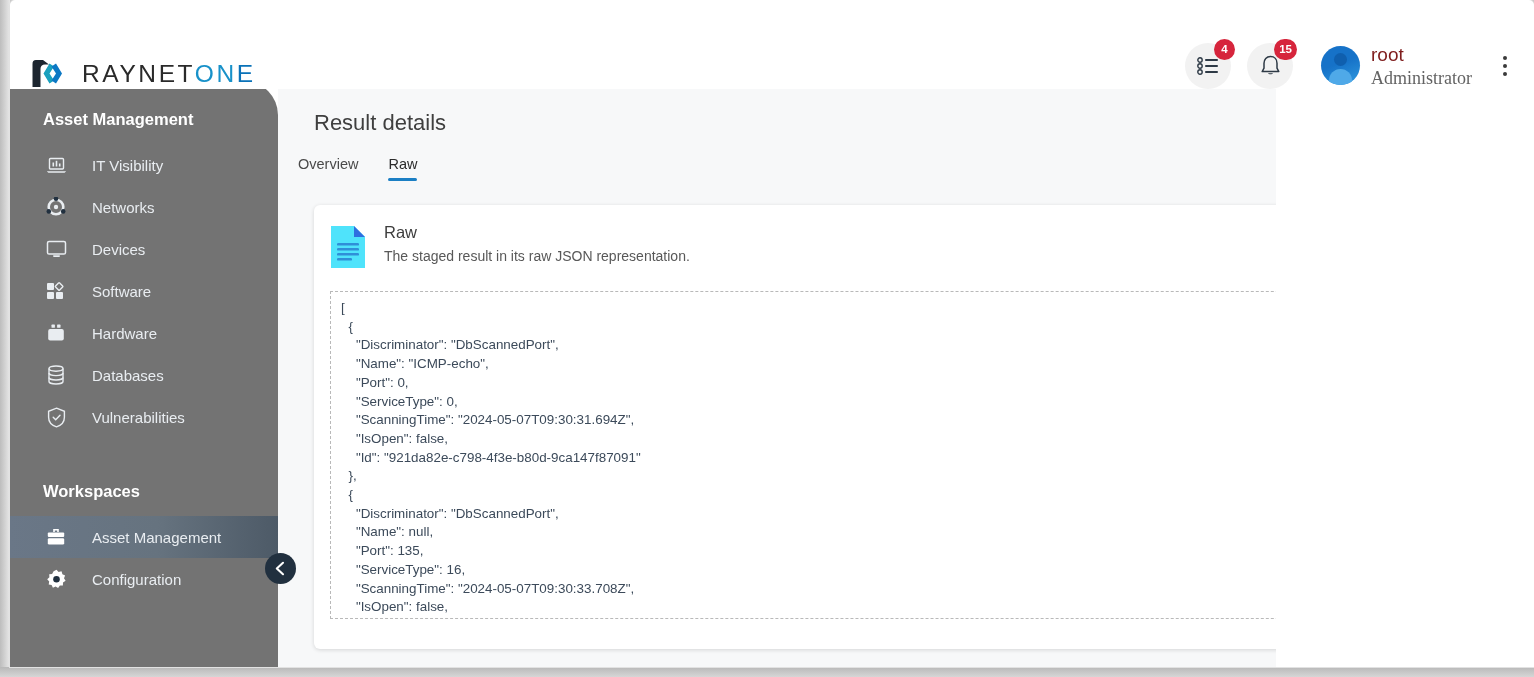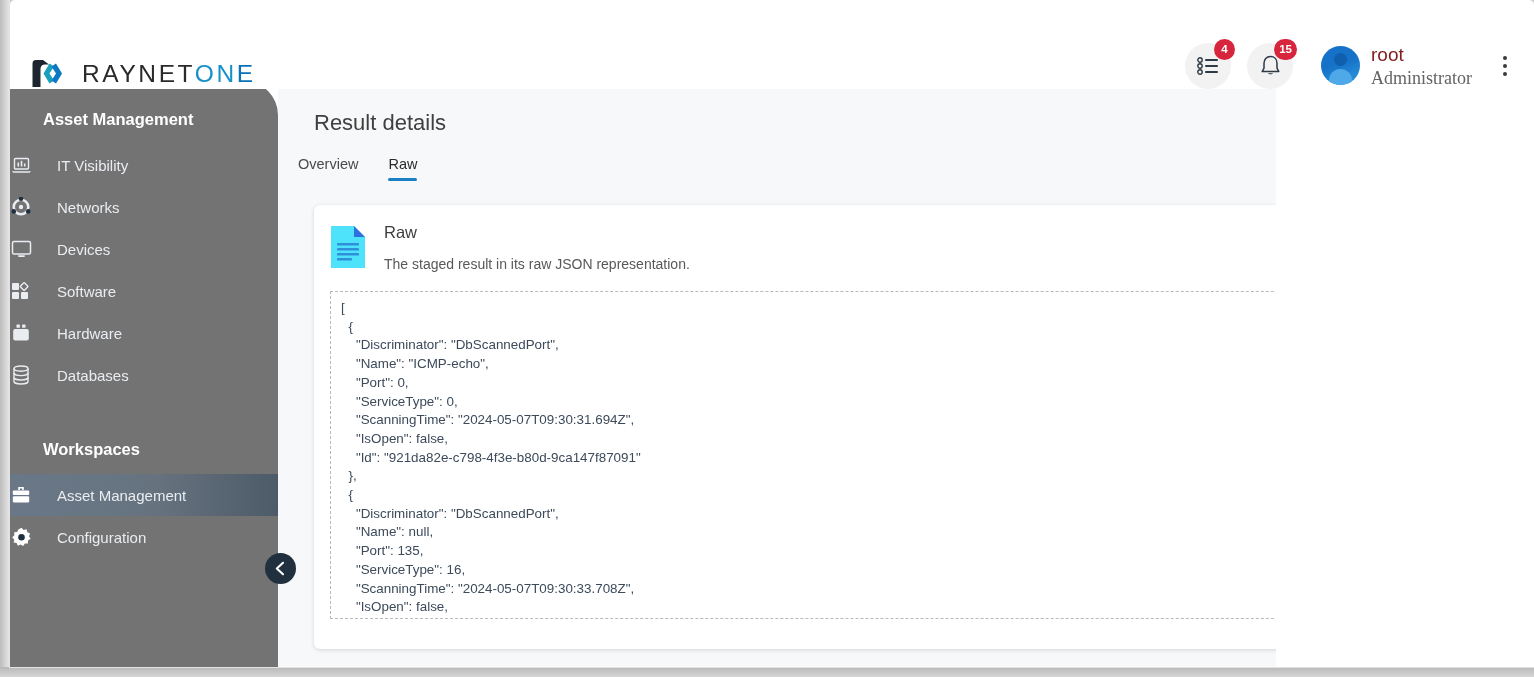--- a/index.html
+++ b/index.html
@@ -170,20 +170,21 @@
     height: 50px;
     display: flex;
     align-items: center;
   }
   #sidebar .nav-section-title.first { margin-top: 13px; }
   #sidebar .nav-section-title.second { margin-top: 28px; }
   .nav-item {
     height: 42px;
     display: flex;
     align-items: center;
+    padding-left: 35px;
     color: #e9edf1;
     font-size: 15px;
     cursor: pointer;
   }
   .nav-item .nav-icon {
     width: 22px; height: 22px;
     flex: none;
     margin-right: 25px;
     display: flex;
     align-items: center;
@@ -254,21 +255,21 @@
     overflow: hidden;
   }
   #card-head {
     display: flex;
     align-items: flex-start;
     padding: 18px 0 0 16px;
     gap: 18px;
   }
   #doc-icon { width: 36px; height: 44px; flex: none; margin-top: 2px; }
   #card-title { font-size: 16.5px; color: #3d3d3d; line-height: 1.15; }
-  #card-sub { font-size: 14px; color: #585858; margin-top: 14px; }
+  #card-sub { font-size: 14px; color: #585858; margin-top: 6px; }
 
   #json-box {
     position: absolute;
     left: 16px; top: 86px;
     width: 1154px;
     height: 328px;
     border: 1px dashed #b9b9b9;
     background: #ffffff;
     overflow: hidden;
   }
@@ -442,20 +443,29 @@
           <ellipse cx="9" cy="3.6" rx="7" ry="2.6" fill="none" stroke="#e9edf1" stroke-width="1.4"></ellipse>
           <path d="M2 3.6 L2 16.4 C2 17.8 5.1 19 9 19 C12.9 19 16 17.8 16 16.4 L16 3.6" fill="none" stroke="#e9edf1" stroke-width="1.4"></path>
           <path d="M2 8 C2 9.4 5.1 10.6 9 10.6 C12.9 10.6 16 9.4 16 8" fill="none" stroke="#e9edf1" stroke-width="1.4"></path>
           <path d="M2 12.4 C2 13.8 5.1 15 9 15 C12.9 15 16 13.8 16 12.4" fill="none" stroke="#e9edf1" stroke-width="1.4"></path>
         </svg>
       </span>
       <span>Databases</span>
     </div>
 
 
+    <div class="nav-item">
+      <span class="nav-icon">
+        <svg width="19" height="21" viewBox="0 0 19 21">
+          <path d="M9.5 1.2 L17.4 4.3 L17.4 10.2 C17.4 15 13.9 18.4 9.5 19.8 C5.1 18.4 1.6 15 1.6 10.2 L1.6 4.3 Z" fill="none" stroke="#e9edf1" stroke-width="1.4"></path>
+          <path d="M6.2 10.3 L8.7 12.8 L13 8.2" fill="none" stroke="#e9edf1" stroke-width="1.4" stroke-linecap="round"></path>
+        </svg>
+      </span>
+      <span>Vulnerabilities</span>
+    </div>
 
     <div class="nav-section-title second">Workspaces</div>
 
     <div class="nav-item active">
       <span class="nav-icon">
         <svg width="20" height="18" viewBox="0 0 20 18">
           <path d="M7.2 1 L12.8 1 L12.8 4 L11.2 4 L11.2 2.5 L8.8 2.5 L8.8 4 L7.2 4 Z" fill="#ffffff"></path>
           <rect x="1.8" y="4.4" width="16.4" height="4.6" rx="1" fill="#ffffff"></rect>
           <rect x="1.8" y="10.2" width="16.4" height="6.4" rx="1.4" fill="#ffffff"></rect>
         </svg>

